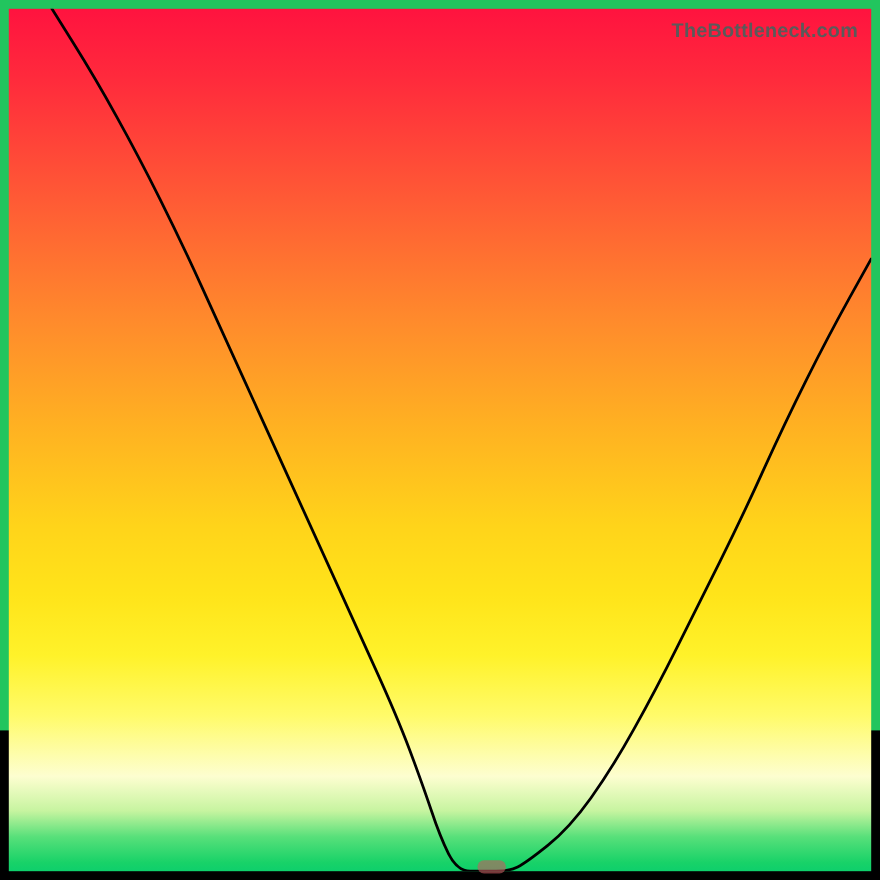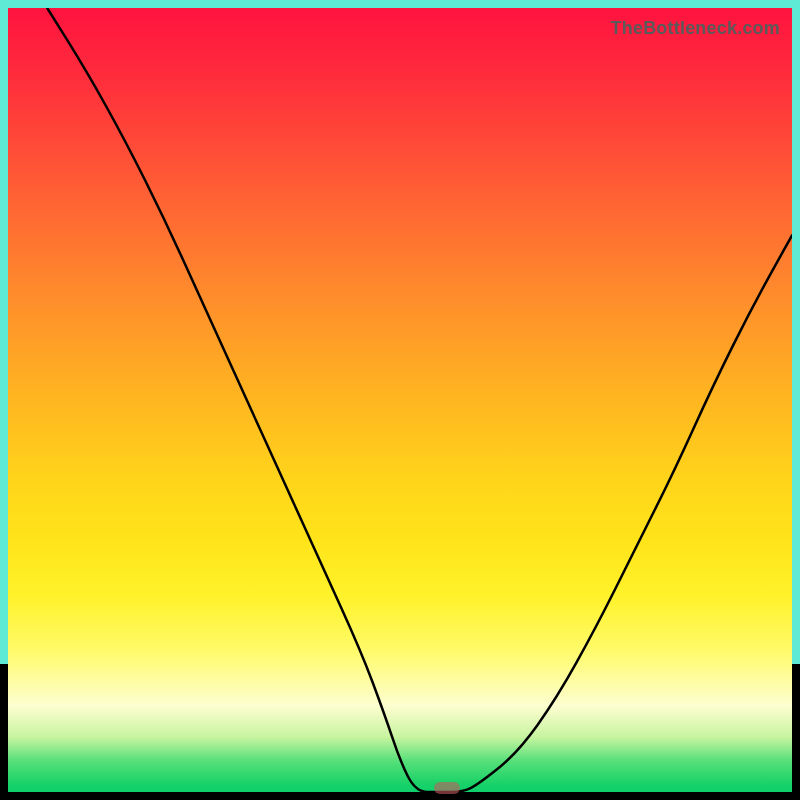--- a/index.html
+++ b/index.html
@@ -7,21 +7,21 @@
     padding: 0;
     width: 800px;
     height: 800px;
     background: #000;
     overflow: hidden;
   }
   .frame {
     position: relative;
     width: 800px;
     height: 664px;
-    background: #5eead4;
+    background: #22c55e;
   }
   .plot-area {
     position: absolute;
     left: 8px;
     top: 8px;
     width: 784px;
     height: 784px;
     
     background: linear-gradient(
       to bottom,

